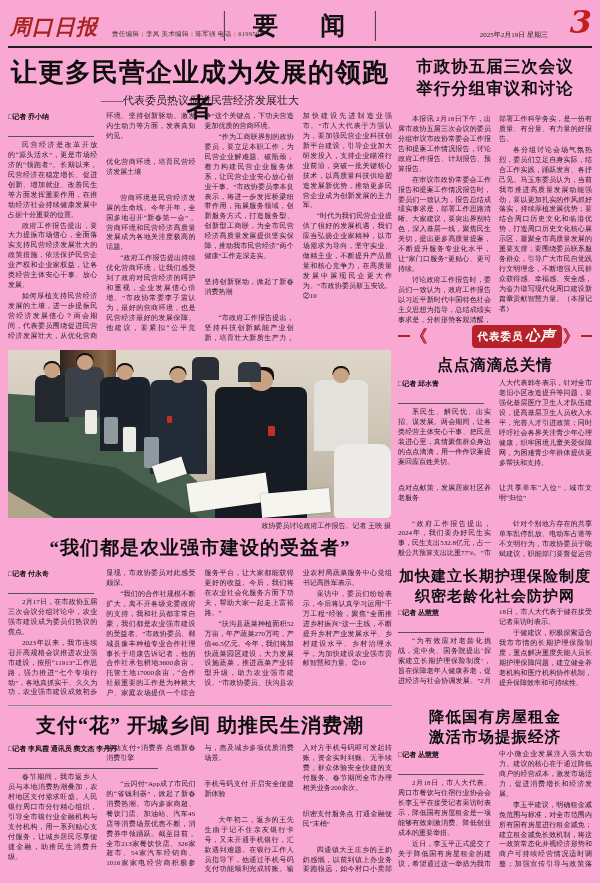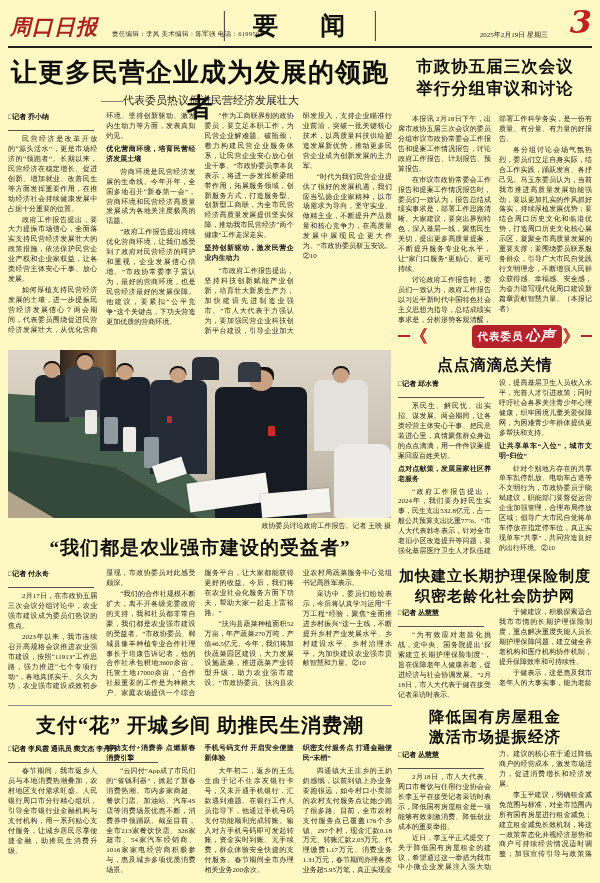--- a/index.html
+++ b/index.html
@@ -1,33 +1,33 @@
 <!DOCTYPE html>
 <html><head>
 <meta charset="utf-8">
 <style>
   html,body{margin:0;padding:0;background:#e8e5de;}
-  #page{position:relative;width:600px;height:883px;background:#fef9c3;overflow:hidden;
+  #page{position:relative;width:600px;height:883px;background:#f9a8d4;overflow:hidden;
         font-family:"Liberation Serif",serif;color:#1c1c1c;}
   
   #header{position:absolute;left:8px;top:6px;width:584px;height:40px;border-bottom:2px solid #1f1f1f;}
   .masthead{position:absolute;left:2px;top:7px;font-size:21px;font-weight:bold;font-style:italic;
             color:#a8231f;letter-spacing:1px;font-family:"DejaVu Serif",serif;}
   .edinfo{position:absolute;left:104px;top:24px;font-size:6.5px;color:#333;letter-spacing:.3px;}
   .secwrap{position:absolute;left:50%;top:3px;transform:translateX(-50%);display:flex;align-items:center;}
   .vbar{width:1px;height:30px;background:#3a3a3a;}
   .sectitle{font-size:25px;font-weight:900;letter-spacing:18px;padding:0 12px 0 28px;color:#111;text-align:right;}
   .dateline{position:absolute;right:44px;top:24px;font-size:7px;color:#222;}
   .pagenum{position:absolute;right:0;top:0;font-size:32px;font-weight:900;font-style:italic;color:#c21f1f;
            font-family:"DejaVu Serif",serif;line-height:1;}
   
   .art p{margin:0 0 1px 0;text-indent:2em;text-align:justify;font-size:7px;line-height:1.42;color:#1d1d1d;}
-  .art p.sub{text-indent:0;font-weight:bold;margin:3px 0;}
+  .art p.sub{text-indent:0;font-weight:normal;margin:16px 0;}
   .byline{font-size:7px;font-weight:bold;color:#111;border-bottom:1px solid #555;
-          padding-bottom:8px;margin-bottom:4px;width:86px;}
+          padding-bottom:14px;margin-bottom:4px;width:86px;}
   .col4{column-count:4;column-gap:9px;column-fill:auto;height:100%;overflow:hidden;}
   .col2{column-count:2;column-gap:8px;column-fill:auto;height:100%;overflow:hidden;}
   .hd{font-weight:900;text-align:center;color:#0e0e0e;letter-spacing:1px;}
   
   #lead-title{position:absolute;left:8px;top:55px;width:384px;font-size:26px;}
   #lead-subtitle{position:absolute;left:8px;top:93px;width:384px;text-align:center;font-size:11px;color:#222;}
   #lead-body{position:absolute;left:8px;top:112px;width:384px;height:232px;}
   #photo{position:absolute;left:8px;top:350px;width:383px;height:168px;overflow:hidden;
          background:linear-gradient(180deg,#ded7c9 0%,#cfc7b8 45%,#b8ae9e 100%);}
   #caption{position:absolute;left:8px;top:521px;width:383px;text-align:right;font-size:7px;color:#222;}
@@ -96,21 +96,21 @@
     <div class="art col4">
       <div class="byline">□记者 乔小纳</div>
       <div>
           <p>民营经济是改革开放的“源头活水”，更是市场经济的“领跑者”。长期以来，民营经济在稳定增长、促进创新、增加就业、改善民生等方面发挥重要作用，在推动经济社会持续健康发展中占据十分重要的位置。</p>
           <p>政府工作报告提出，要大力提振市场信心，全面落实支持民营经济发展壮大的政策措施，依法保护民营企业产权和企业家权益，让各类经营主体安心干事、放心发展。</p>
           <p>如何厚植支持民营经济发展的土壤，进一步提振民营经济发展信心？两会期间，代表委员围绕促进民营经济发展壮大，从优化营商环境、坚持创新驱动、激发内生动力等方面，发表真知灼见。</p>
           <p class="sub">优化营商环境，培育民营经济发展土壤</p>
           <p>营商环境是民营经济发展的生命线。今年开年，全国多地召开“新春第一会”，营商环境和民营经济高质量发展成为各地关注度极高的话题。</p>
           <p>“政府工作报告提出持续优化营商环境，让我们感受到了政府对民营经济的呵护和重视，企业发展信心倍增。”市政协常委李子震认为，最好的营商环境，也是民营经济最好的发展保障。他建议，要紧扣“公平竞争”这个关键点，下功夫营造更加优质的营商环境。</p>
           <p>“作为工商联界别的政协委员，要立足本职工作，为民营企业解难题、破瓶颈，着力构建民营企业服务体系，让民营企业安心放心创业干事。”市政协委员李本良表示，将进一步发挥桥梁纽带作用，拓展服务领域，创新服务方式，打造服务型、创新型工商联，为全市民营经济高质量发展提供坚实保障，推动我市民营经济“两个健康”工作走深走实。</p>
-          <p class="sub">坚持创新驱动，激发民营企业内生动力</p>
+          <p class="sub">坚持创新驱动，掀起了新春消费热潮</p>
           <p>“市政府工作报告提出，坚持科技创新赋能产业创新，培育壮大新质生产力，加快建设先进制造业强市。”市人大代表于力强认为，要加强民营企业科技创新平台建设，引导企业加大研发投入，支持企业瞄准行业前沿，突破一批关键核心技术，以高质量科技供给塑造发展新优势，推动更多民营企业成为创新发展的主力军。</p>
           <p>“时代为我们民营企业提供了很好的发展机遇，我们应当弘扬企业家精神，以市场需求为导向，坚守实业、做精主业，不断提升产品质量和核心竞争力，在高质量发展中展现民企更大作为。”市政协委员靳玉安说。②10</p>
         </div>
     </div>
   </div>
 
   <div id="photo">
     <div class="ph ph-door"></div>
     <div class="ph ph-table"></div>
     <div class="ph ph-table2"></div>

